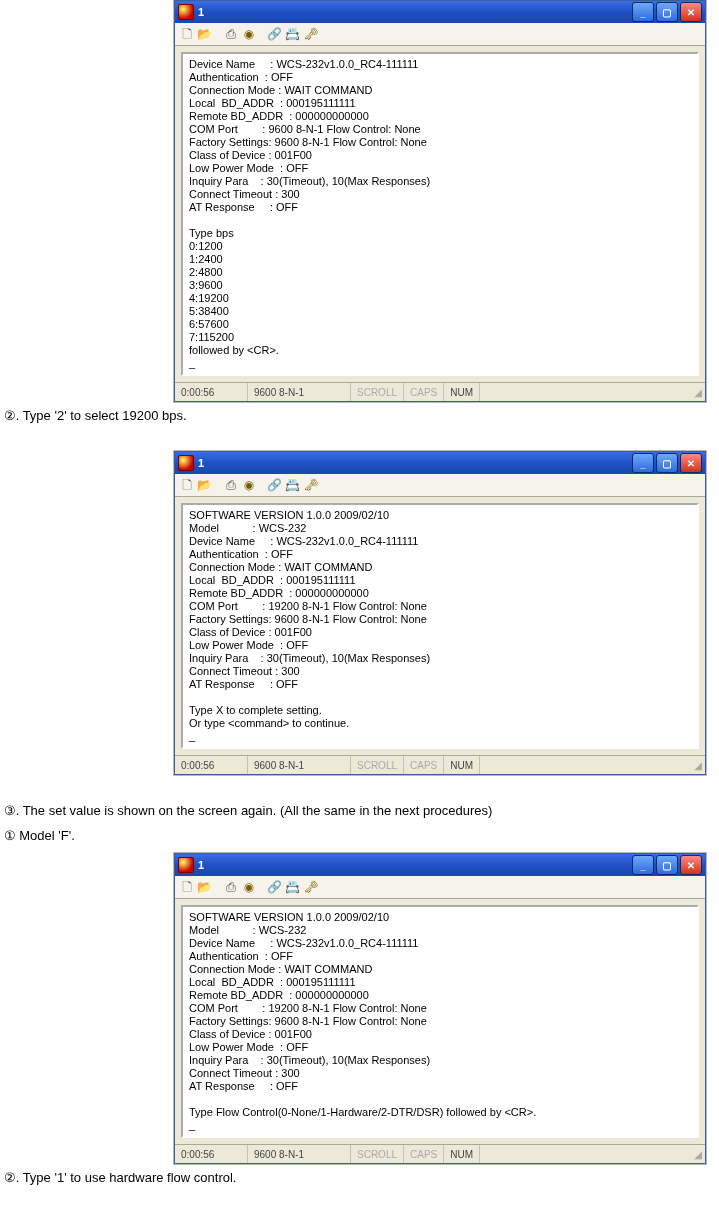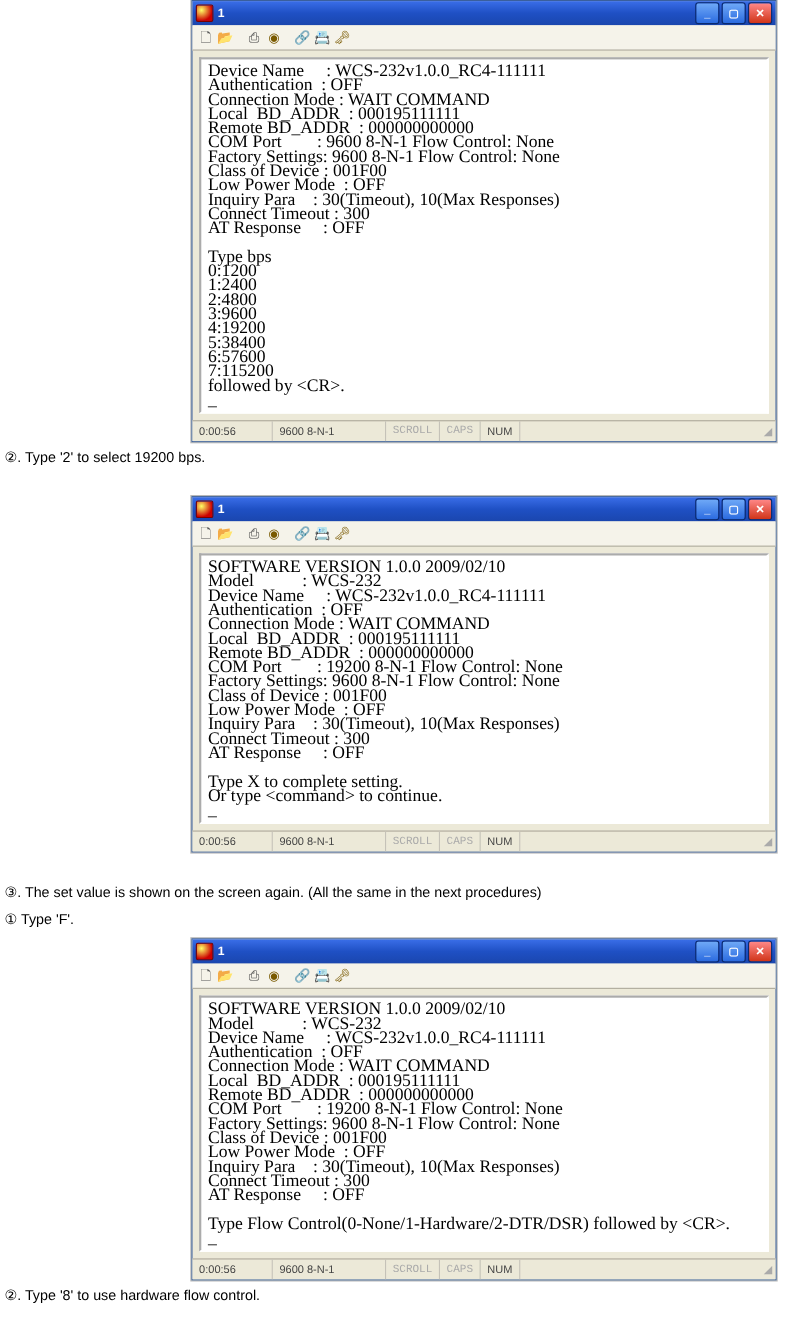--- a/index.html
+++ b/index.html
@@ -55,35 +55,35 @@
   .tbicon.print{color:#444;}
   .tbicon.link{color:#8a3;}
   .tsep{width:6px;}
   .termpane{
     margin:6px;
     border:2px inset #fff;
     background:#fff;
     padding:4px 6px;
   }
   .termtext{
-    font-family:Liberation Serif, serif;
-    font-size:16px;
+    font-family:Liberation Sans, sans-serif;
+    font-size:11px;
     line-height:13px;
     white-space:pre;
     color:#000;
   }
   .statusbar{
     height:18px;border-top:1px solid #aca899;
     background:#ece9d8;
     display:flex;align-items:center;
     font-size:10px;color:#444;
   }
   .statusbar .cell{border-right:1px solid #c5c2b8;padding:0 6px;height:100%;display:flex;align-items:center;}
   .statusbar .wide{flex:0 0 60px;}
-  .statusbar .cell.dim{color:#aaa;font-family:Liberation Mono, monospace;}
+  .statusbar .cell.dim{color:#aaa;}
   .statusbar .grip{margin-left:auto;width:14px;text-align:right;padding-right:3px;color:#aaa;}
 </style>
 </head>
 <body>
 
 <div class="page">
 
   <div class="win right">
     <div class="titlebar">
       <div class="left">
@@ -196,21 +196,21 @@
       <span class="cell dim">SCROLL</span>
       <span class="cell dim">CAPS</span>
       <span class="cell">NUM</span>
       <span class="grip">◢</span>
     </div>
   </div>
 
   <div style="height:22px"></div>
 
   <div class="step">③. The set value is shown on the screen again. (All the same in the next procedures)</div>
-  <div class="step">① Type 'F'.</div>
+  <div class="step">① Model 'F'.</div>
 
   <div class="win right">
     <div class="titlebar">
       <div class="left">
         <span class="appicon"></span>
         <span class="title">1</span>
       </div>
       <div class="winbtns">
         <span class="wbtn min">_</span>
         <span class="wbtn max">▢</span>
@@ -250,15 +250,15 @@
     <div class="statusbar">
       <span class="cell wide">0:00:56</span>
       <span class="cell" style="flex:0 0 90px">9600 8-N-1</span>
       <span class="cell dim">SCROLL</span>
       <span class="cell dim">CAPS</span>
       <span class="cell">NUM</span>
       <span class="grip">◢</span>
     </div>
   </div>
 
-  <div class="step">②. Type '8' to use hardware flow control.</div>
+  <div class="step">②. Type '1' to use hardware flow control.</div>
 
 </div>
 
 </body></html>

